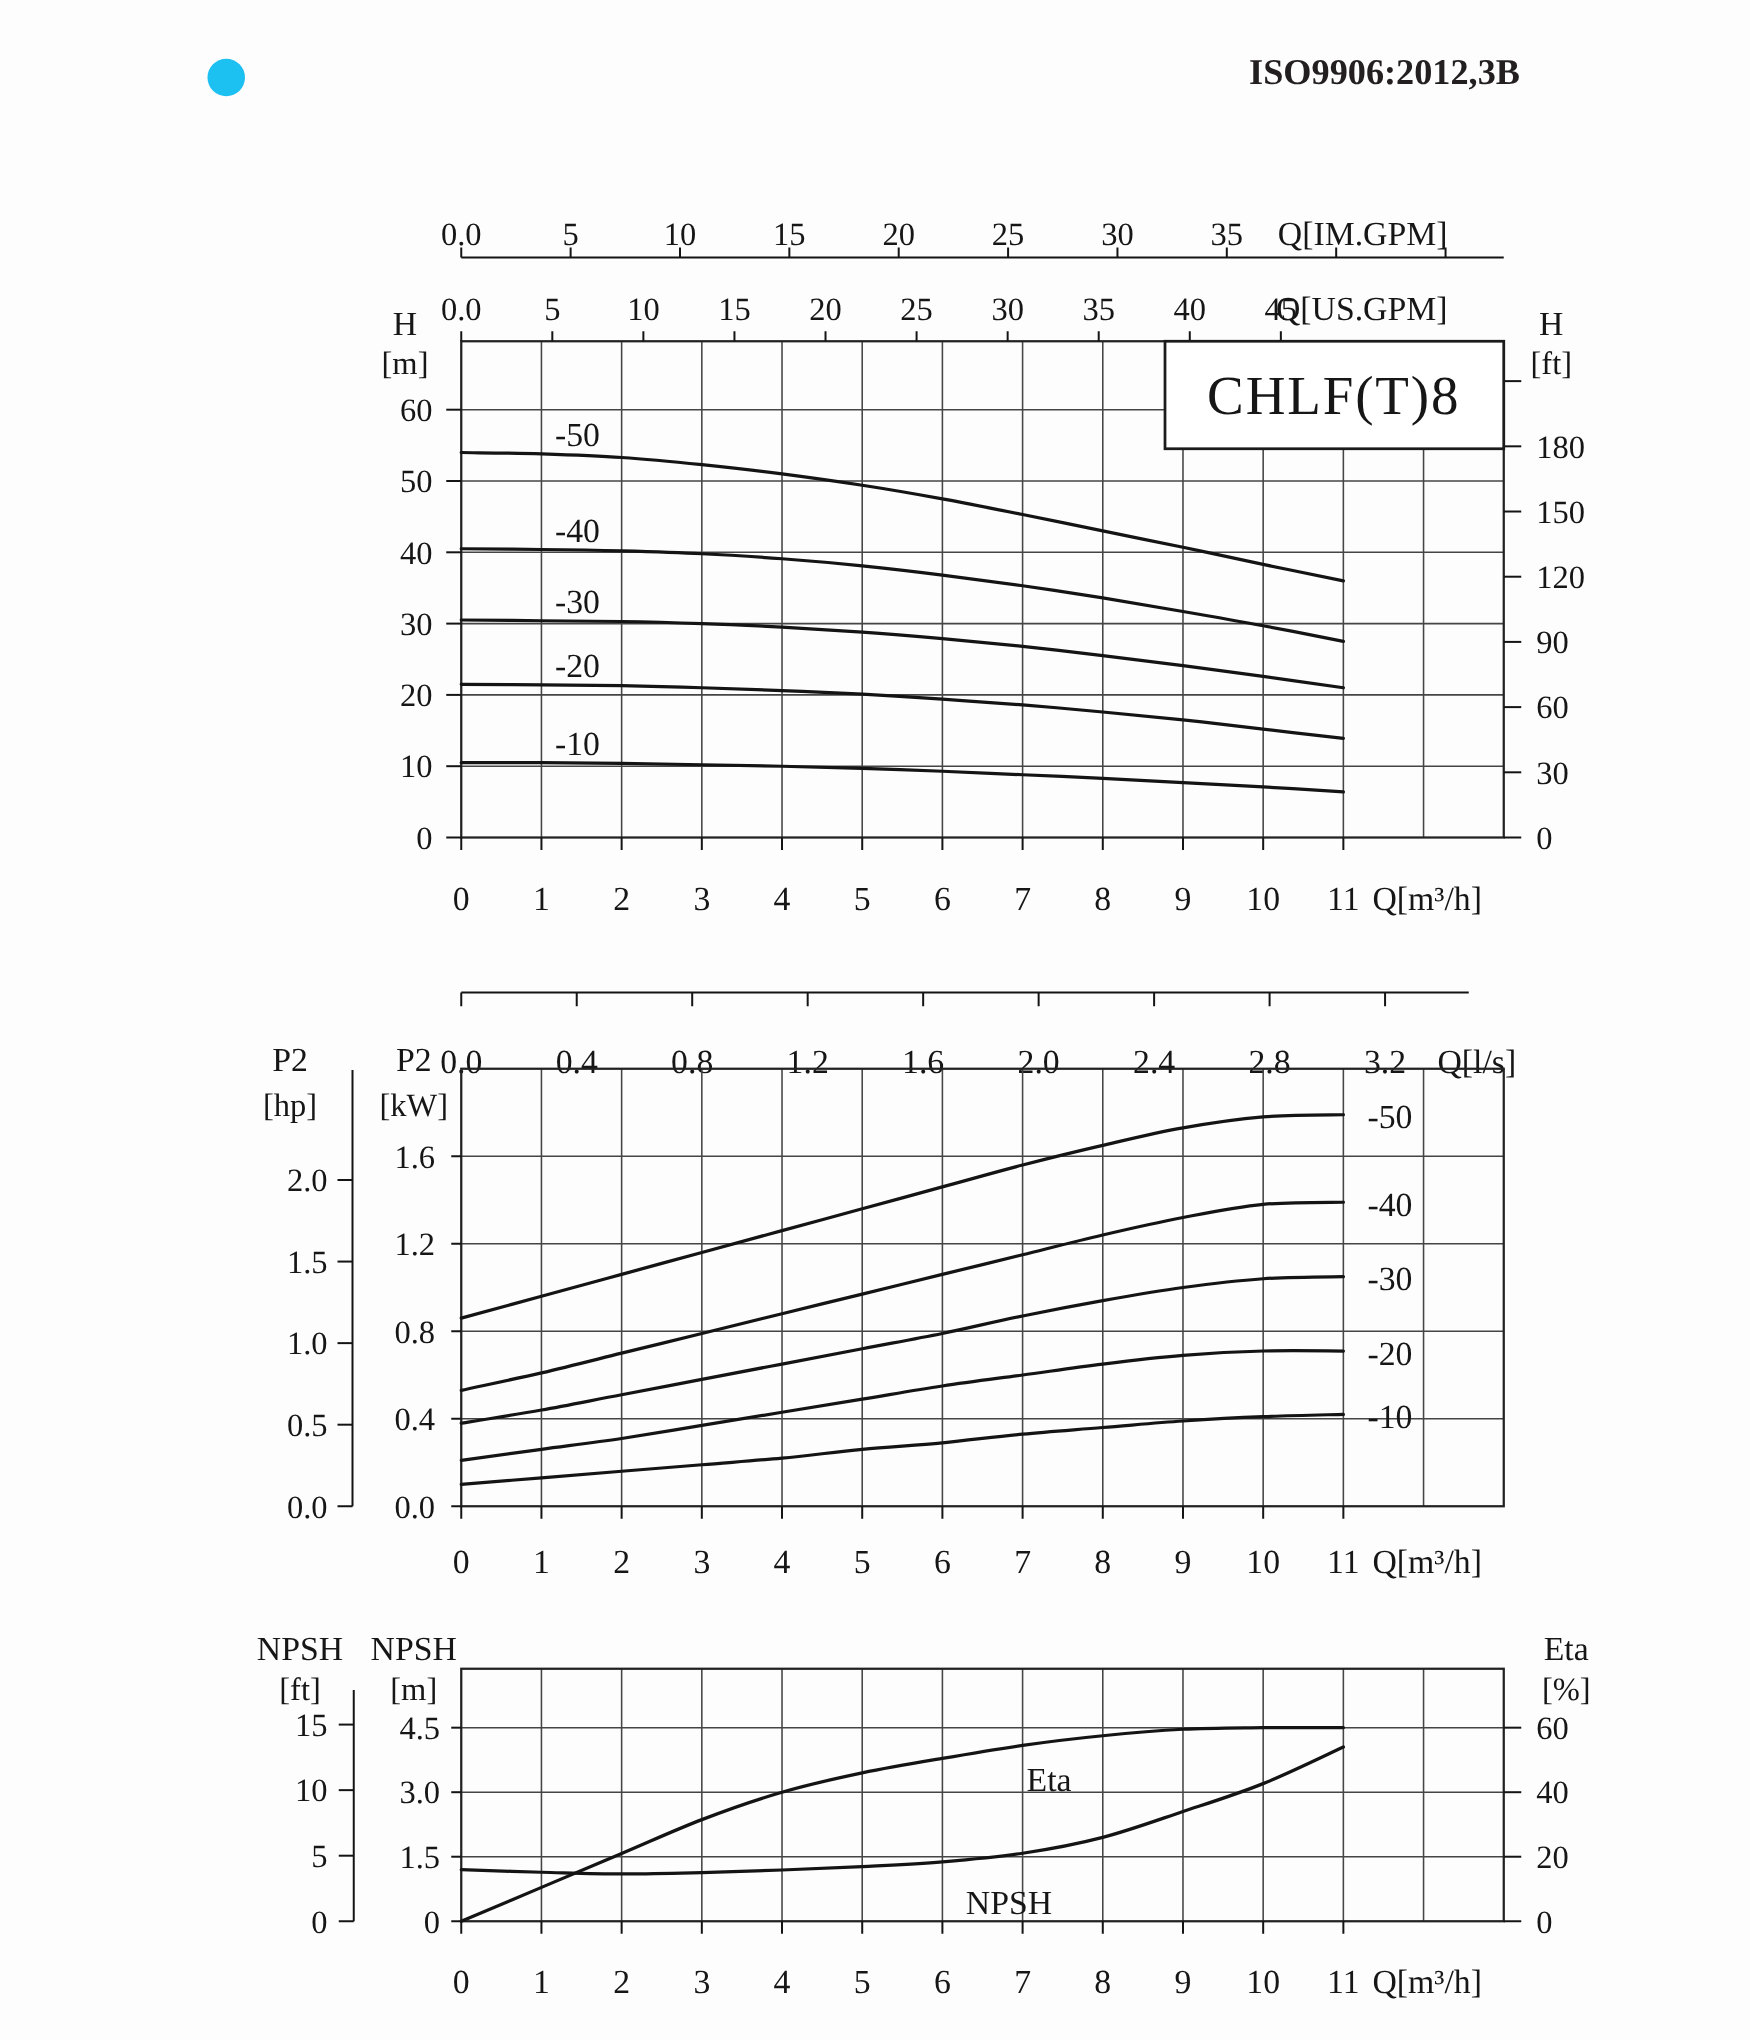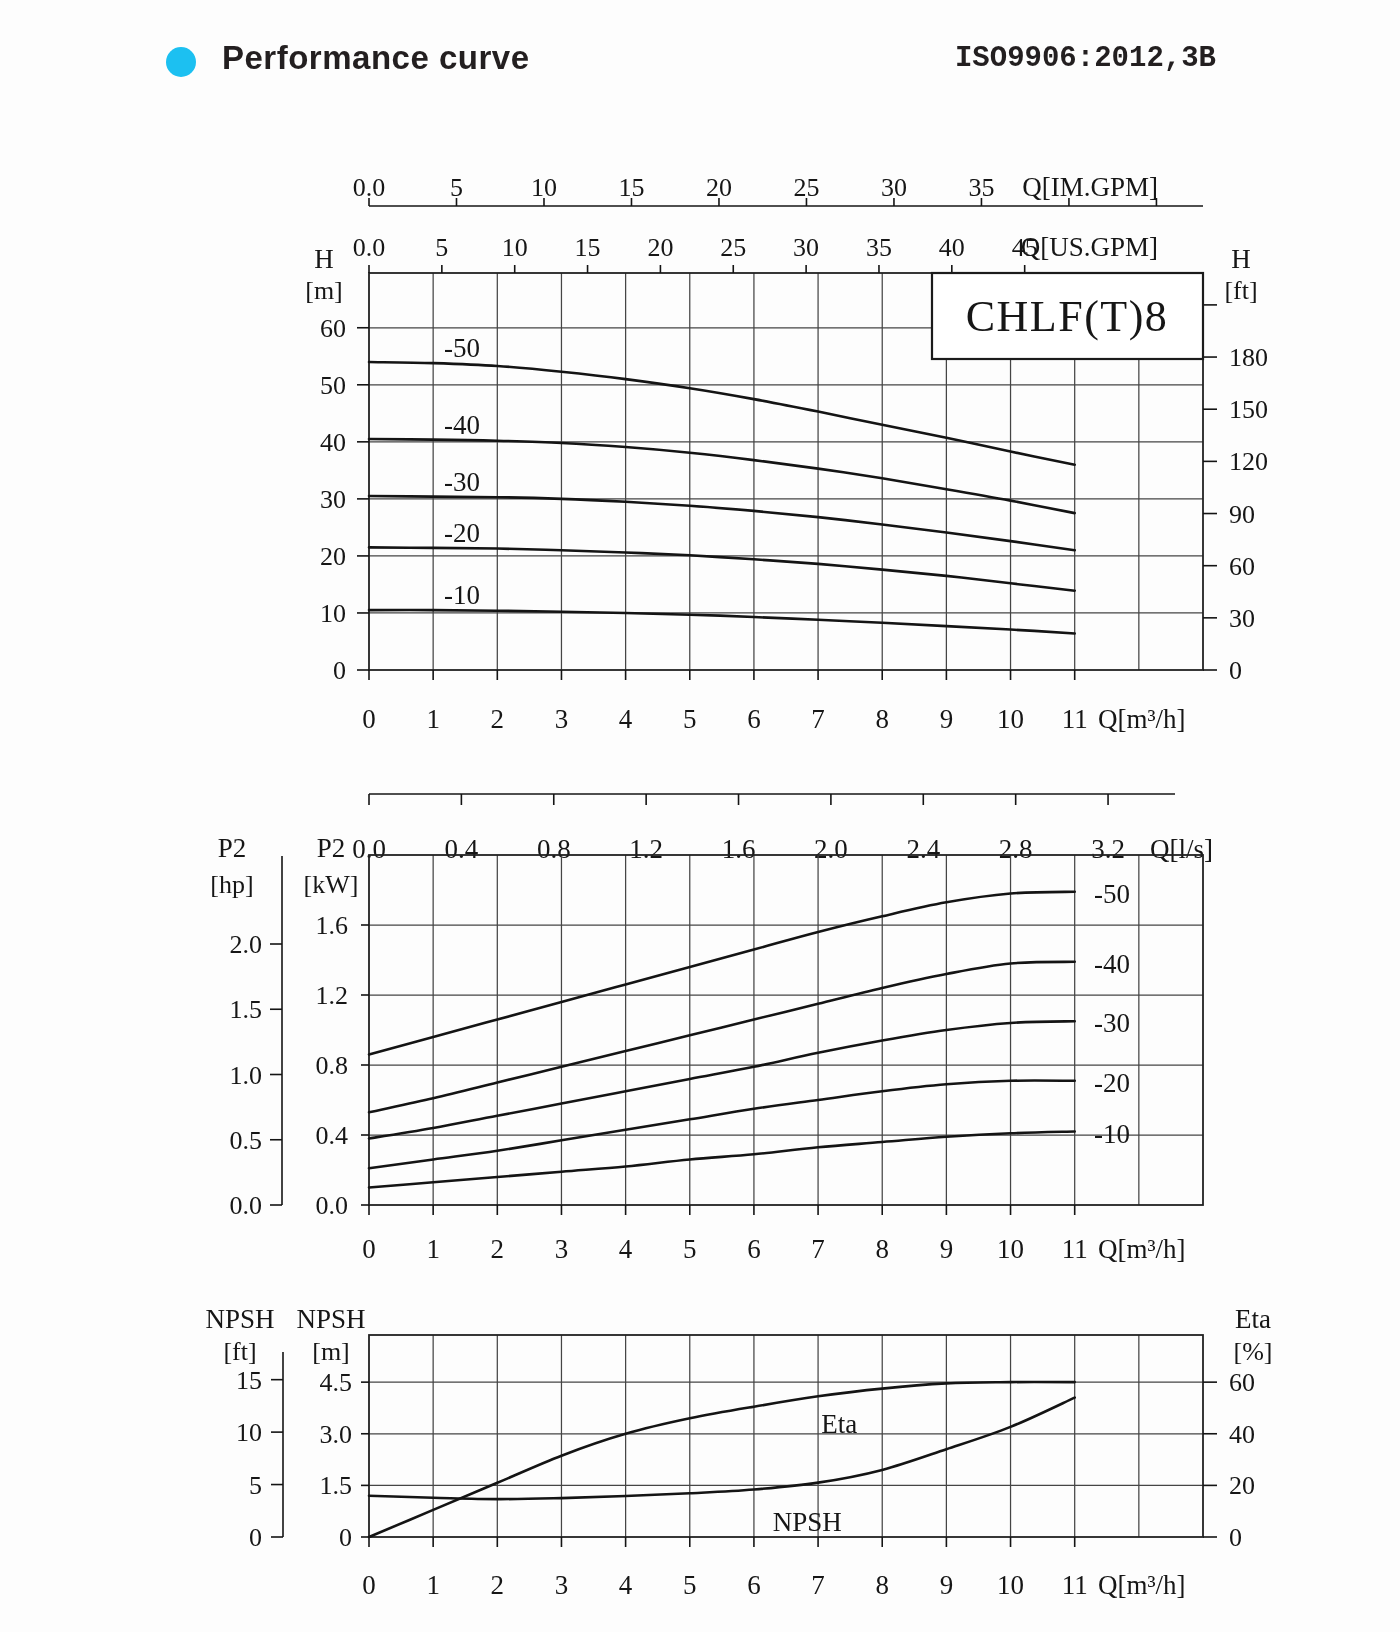--- a/index.html
+++ b/index.html
@@ -4,30 +4,29 @@
 <style>
   html,body{margin:0;padding:0;background:#ffffff;}
   #page{position:relative;width:1400px;height:1632px;background:#fdfdfd;overflow:hidden;
         font-family:"Liberation Serif", serif;color:#161616;}
   .page-header{position:absolute;left:0;top:0;width:1400px;height:110px;}
   .bullet{position:absolute;left:166px;top:47px;width:30px;height:30px;border-radius:50%;}
   .page-title{position:absolute;left:222px;top:39px;margin:0;
       font-family:"Liberation Sans", sans-serif;font-weight:bold;font-size:33px;
       letter-spacing:0.5px;color:#231f20;}
   .standard-label{position:absolute;right:184px;top:42px;
-      font-family:Liberation Mono, monospace;font-weight:bold;font-size:29px;color:#231f20;}
+      font-family:Liberation Serif, serif;font-weight:bold;font-size:29px;color:#231f20;}
   svg text{font-family:"Liberation Serif", serif;fill:#161616;}
 </style>
 </head>
 <body>
 
 <div id="page">
   <div class="page-header">
     <span class="bullet" style="background: rgb(28, 192, 241);"></span>
-    <h1 class="page-title">Performance curve</h1>
     <div class="standard-label">ISO9906:2012,3B</div>
   </div>
   <svg id="charts" width="1400" height="1632" viewBox="0 0 1400 1632" style="position:absolute;left:0;top:0;">
       <g>
         <line x1="433.1538461538462" y1="273" x2="433.1538461538462" y2="670" stroke="#454545" stroke-width="1.25"></line>
         <line x1="497.3076923076923" y1="273" x2="497.3076923076923" y2="670" stroke="#454545" stroke-width="1.25"></line>
         <line x1="561.4615384615385" y1="273" x2="561.4615384615385" y2="670" stroke="#454545" stroke-width="1.25"></line>
         <line x1="625.6153846153846" y1="273" x2="625.6153846153846" y2="670" stroke="#454545" stroke-width="1.25"></line>
         <line x1="689.7692307692308" y1="273" x2="689.7692307692308" y2="670" stroke="#454545" stroke-width="1.25"></line>
         <line x1="753.9230769230769" y1="273" x2="753.9230769230769" y2="670" stroke="#454545" stroke-width="1.25"></line>

